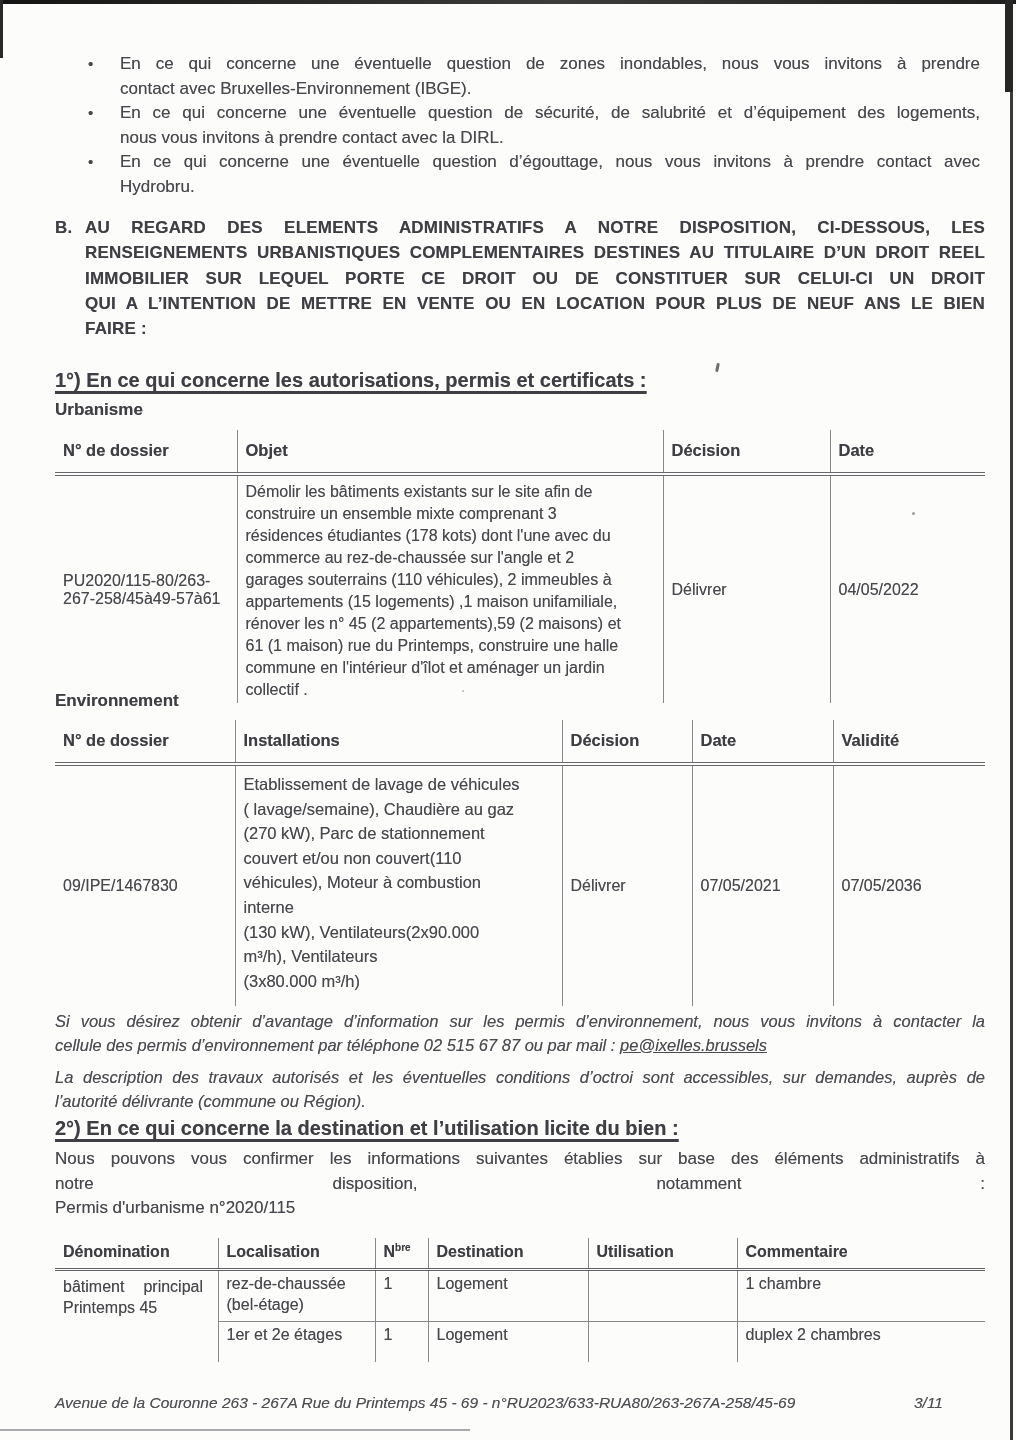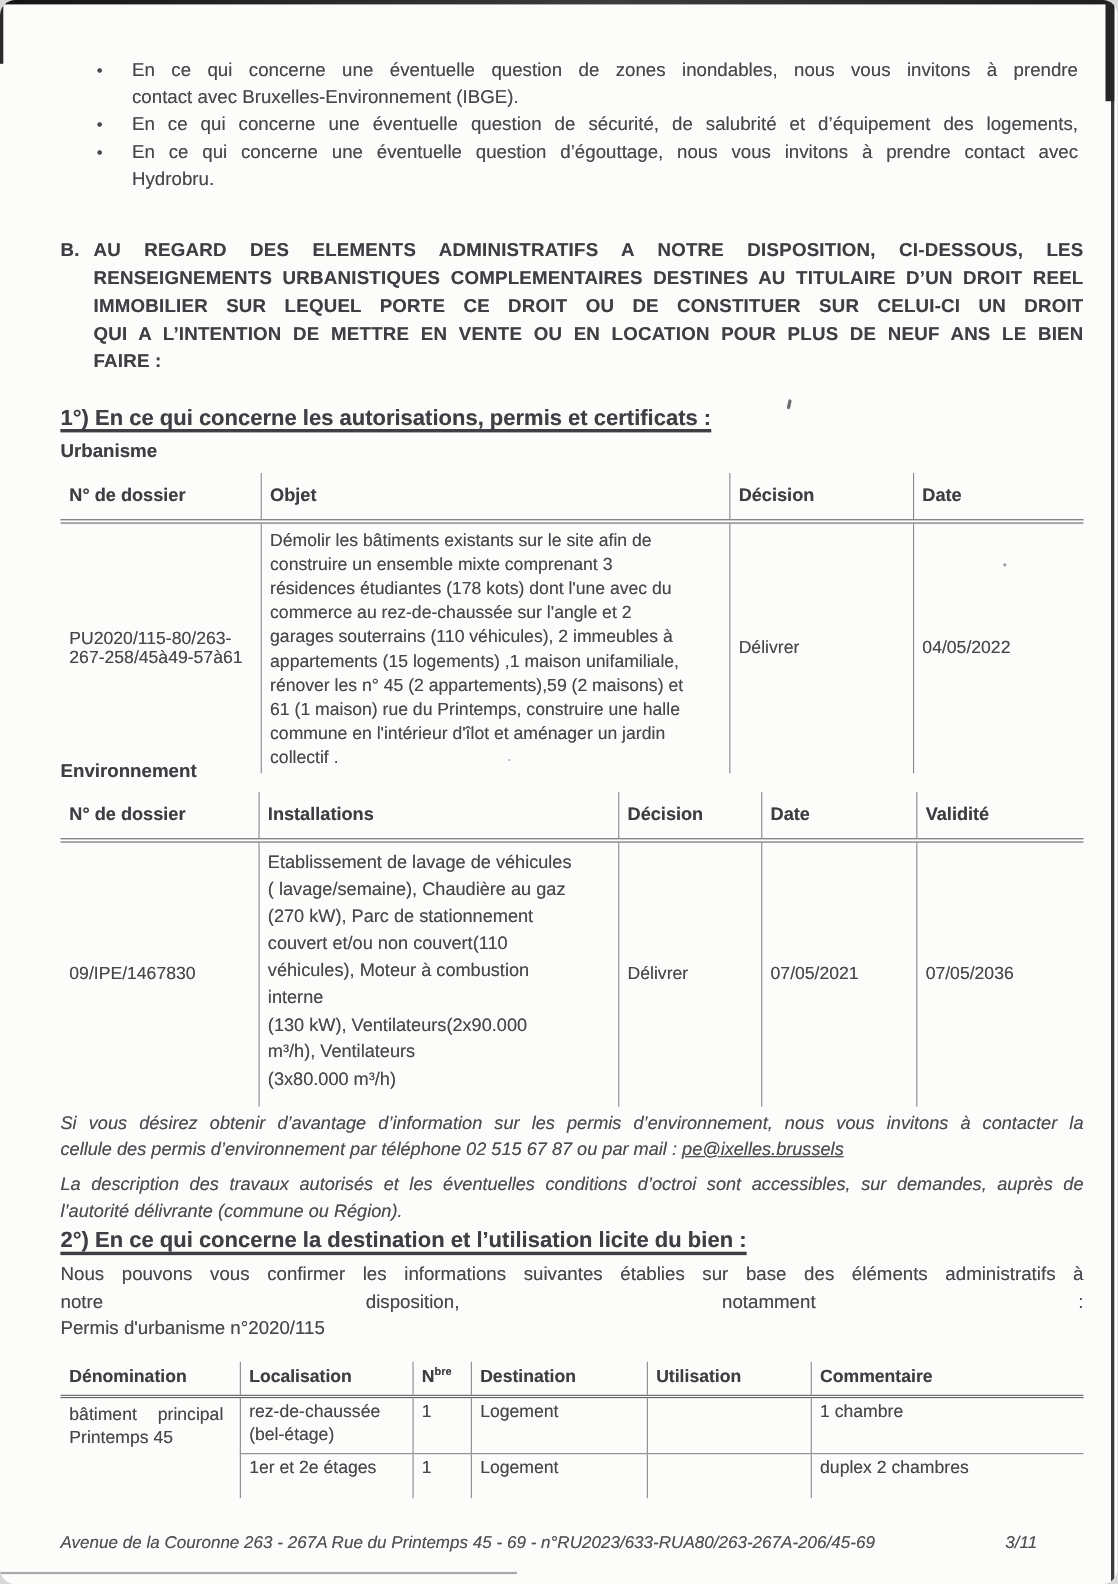--- a/index.html
+++ b/index.html
@@ -1,20 +1,19 @@
 <!DOCTYPE html>
 <html><head>
 <meta charset="utf-8">
 <style>
   html,body{margin:0;padding:0;background:#d9d9d9;}
   .page{
     position:relative;width:1016px;height:1440px;background:#fcfcfa;overflow:hidden;
     color:#46464c;font-family:"Liberation Sans","DejaVu Sans",sans-serif;
     text-shadow:0 0 .4px rgba(70,70,76,.55);
-    border-radius:14px;
   }
   
   .edge-top{position:absolute;top:0;left:0;width:100%;height:4px;background:linear-gradient(90deg,#141414,#3c3c3c 55%,#1e1e1e);}
   .edge-top-left{position:absolute;top:0;left:0;width:3px;height:58px;background:#2a2a2a;}
   .edge-right{position:absolute;top:0;left:1010px;width:3px;height:1440px;background:#3a3a3c;}
   .edge-right-top{position:absolute;top:0;left:1005px;width:8px;height:92px;background:#262626;}
   .edge-bottom-line{position:absolute;top:1429px;left:0;width:470px;height:2px;background:#a9a9ad;}
   .speck1{position:absolute;left:716px;top:363px;width:3px;height:9px;background:#6e6e72;border-radius:2px;transform:rotate(12deg);}
   .speck2{position:absolute;left:912px;top:512px;width:3px;height:3px;background:#9c9c9f;border-radius:50%;}
   .speck3{position:absolute;left:462px;top:690px;width:2px;height:2px;background:#b1b1b4;border-radius:50%;}
@@ -103,20 +102,21 @@
       <span class="bmark"></span>
       <div class="btxt">
         <div class="jl">En ce qui concerne une éventuelle question de zones inondables, nous vous invitons à prendre</div>
         <div>contact avec Bruxelles-Environnement (IBGE).</div>
       </div>
     </div>
     <div class="bullet">
       <span class="bmark"></span>
       <div class="btxt">
         <div class="jl">En ce qui concerne une éventuelle question de sécurité, de salubrité et d’équipement des logements,</div>
+        <div>nous vous invitons à prendre contact avec la DIRL.</div>
       </div>
     </div>
     <div class="bullet">
       <span class="bmark"></span>
       <div class="btxt">
         <div class="jl">En ce qui concerne une éventuelle question d’égouttage, nous vous invitons à prendre contact avec</div>
         <div>Hydrobru.</div>
       </div>
     </div>
   </div>
@@ -274,17 +274,17 @@
         <td class="bl vtop">1er et 2e étages</td>
         <td class="bl vtop">1</td>
         <td class="bl vtop">Logement</td>
         <td class="bl vtop"></td>
         <td class="bl vtop">duplex 2 chambres</td>
       </tr>
     </tbody>
   </table>
 
   <div class="footer">
-    <span>Avenue de la Couronne 263 - 267A  Rue du Printemps 45 - 69 - n°RU2023/633-RUA80/263-267A-206/45-69</span>
+    <span>Avenue de la Couronne 263 - 267A  Rue du Printemps 45 - 69 - n°RU2023/633-RUA80/263-267A-258/45-69</span>
     <span>3/11</span>
   </div>
 
 </div>
 
 </body></html>

